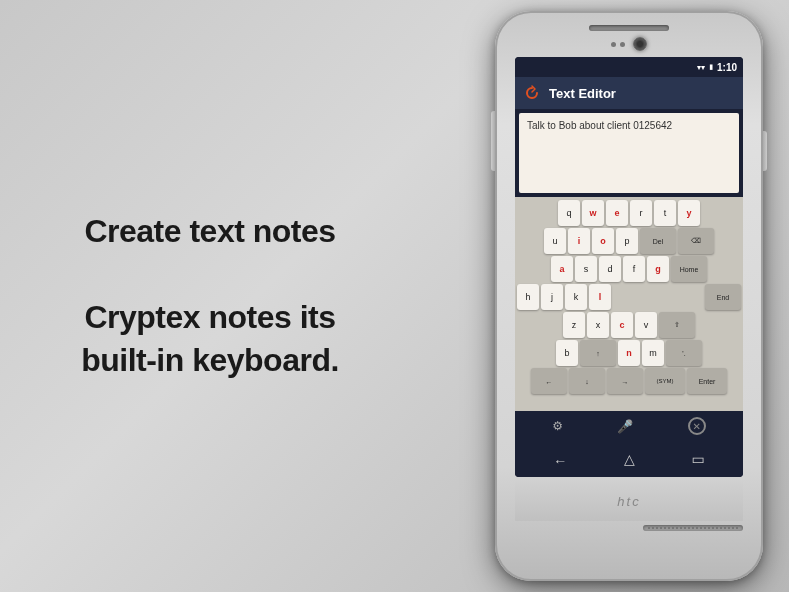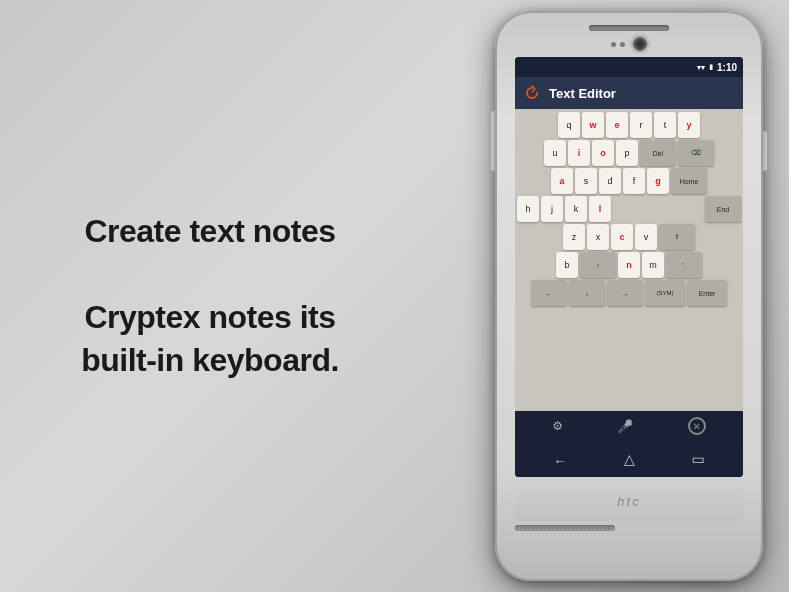--- a/index.html
+++ b/index.html
@@ -355,21 +355,21 @@
       top: 100px;
       width: 4px;
       height: 60px;
       background: linear-gradient(270deg, #aaa, #ccc);
       border-radius: 3px 0 0 3px;
     }
 
     .phone-bottom-area {
       display: flex;
       flex-direction: column;
-      align-items: flex-start;
+      align-items: flex-end;
       gap: 4px;
       margin-top: 4px;
     }
   </style>
 </head>
 <body>
 
 <div class="left-section">
   <p class="promo-text">
     <span>Create text notes</span><br>
@@ -404,20 +404,23 @@
       <div class="app-bar">
         <div class="app-icon">
           <svg viewBox="0 0 16 16" fill="none" xmlns="http://www.w3.org/2000/svg">
             <path d="M13 8A5 5 0 1 1 8 3" stroke="#e05020" stroke-width="2" stroke-linecap="round"></path>
             <path d="M8 1l3 3-3 3" stroke="#e05020" stroke-width="1.5" stroke-linecap="round" stroke-linejoin="round" fill="none"></path>
           </svg>
         </div>
         <span class="app-title">Text Editor</span>
       </div>
 
+      <div class="text-editor-area">
+        <div class="editor-content">Talk to Bob about client 0125642</div>
+      </div>
 
       <div class="keyboard">
 
         <div class="key-row">
           <div class="key">q</div>
           <div class="key key-red">w</div>
           <div class="key key-red">e</div>
           <div class="key">r</div>
           <div class="key">t</div>
           <div class="key key-red">y</div>

